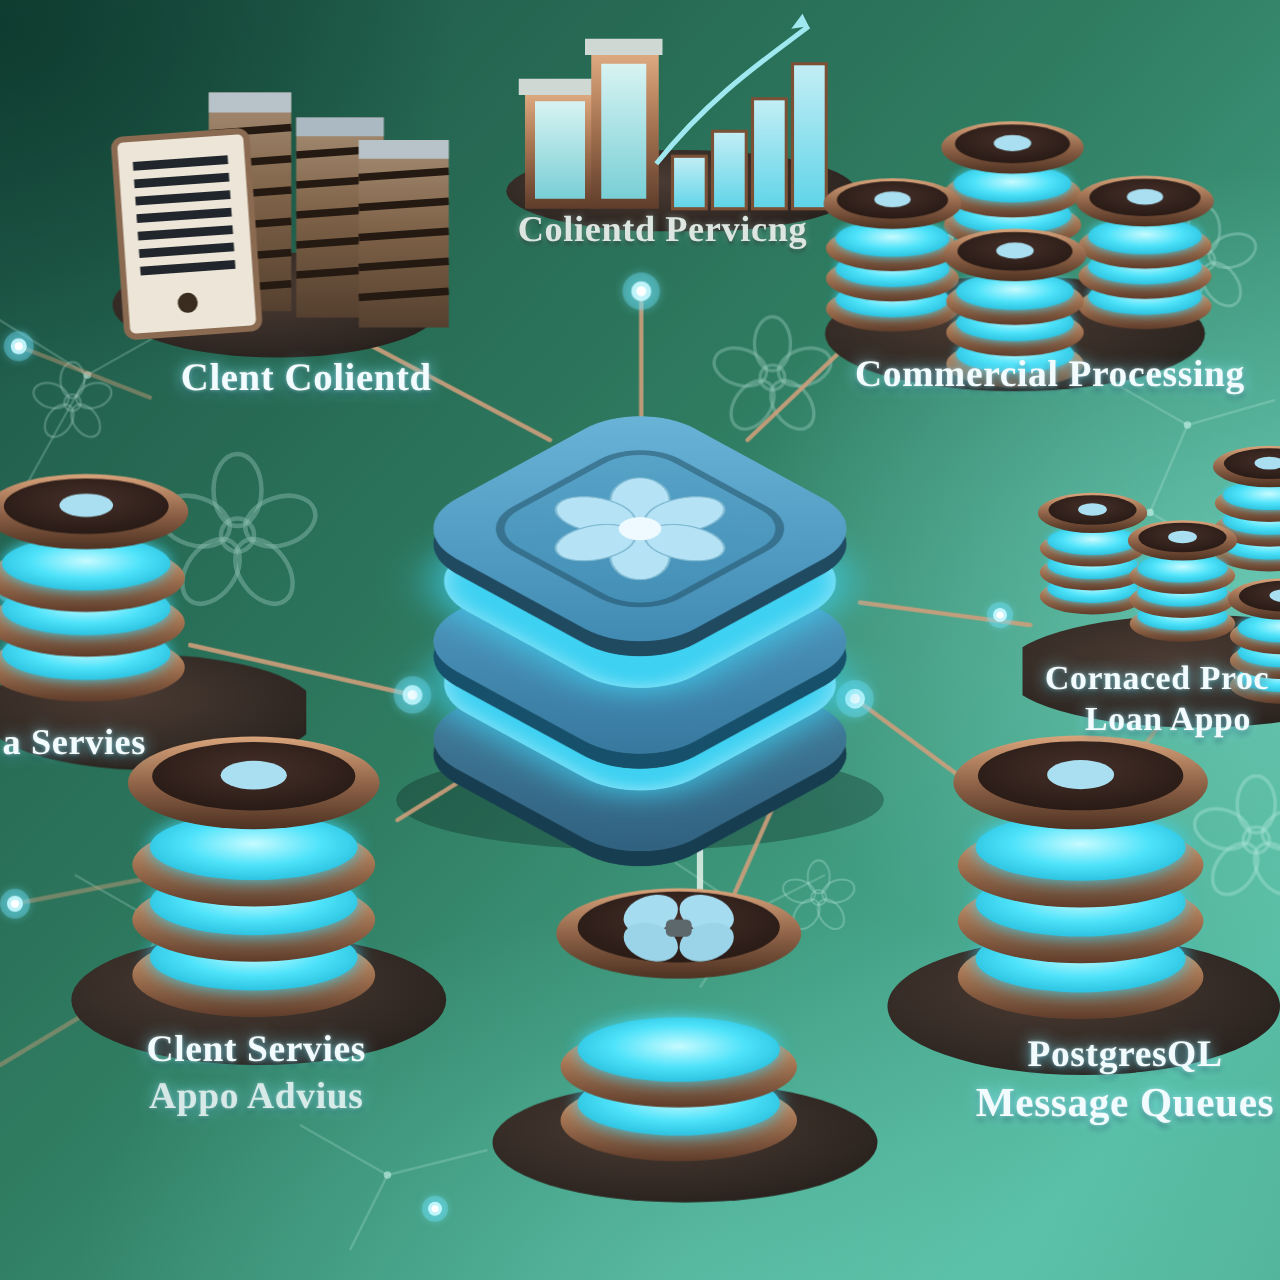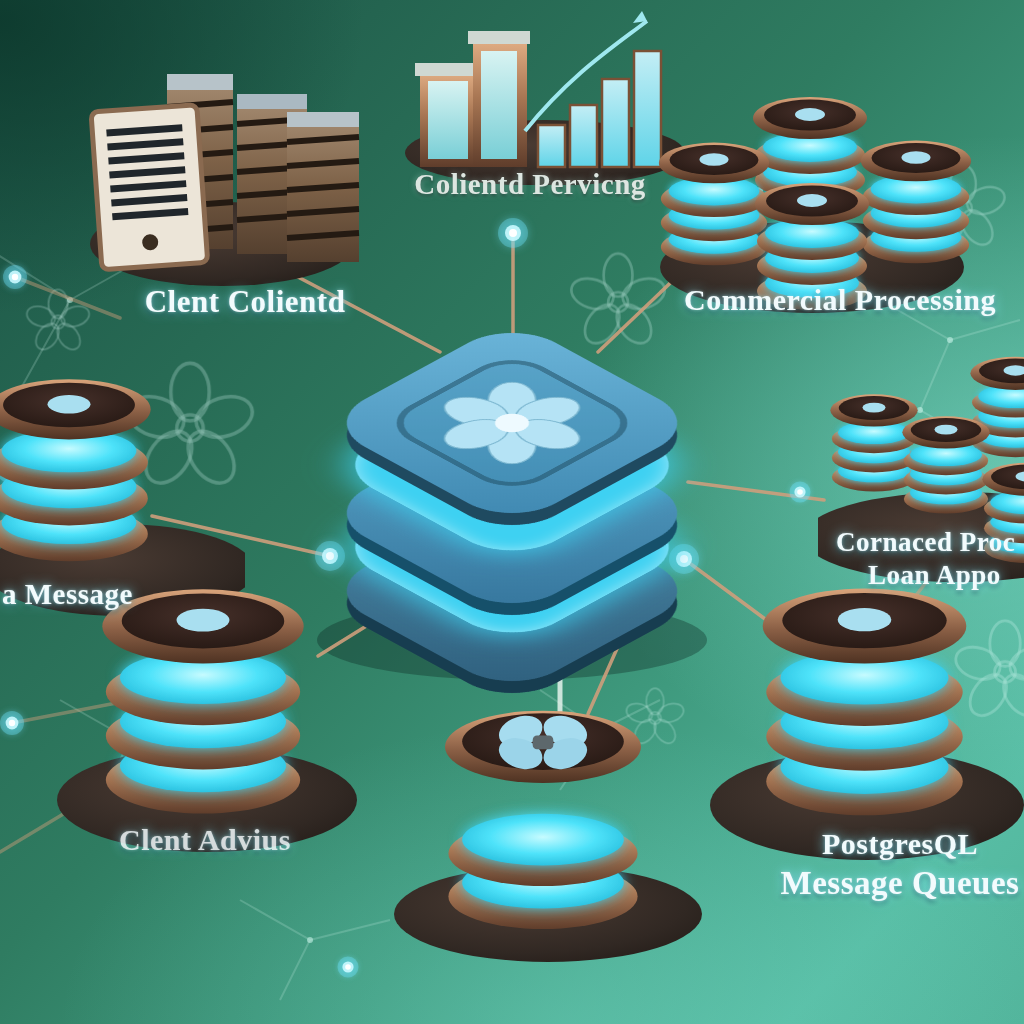--- a/index.html
+++ b/index.html
@@ -340,24 +340,25 @@
 
   <div class="label ctr" style="left:95px;top:284px;width:300px;font-size:31px">Clent Colientd</div>
 
   <div class="label ctr" style="left:655px;top:283px;width:370px;font-size:30px">Commercial Processing</div>
 
   <div class="label" style="left:836px;top:526px;font-size:27px">
     <div class="lbl-line">Cornaced Proc</div>
     <div class="lbl-line" style="margin-left:32px">Loan Appo</div>
   </div>
 
-  <div class="label" style="left:2px;top:578px;font-size:29px">a Message</div>
+  <div class="label" style="left:2px;top:578px;font-size:29px">a Servies</div>
 
   <div class="label ctr" style="left:75px;top:822px;width:260px;font-size:30px">
-    <div class="lbl-line" style="opacity:.85">Clent Advius</div>
+    <div class="lbl-line">Clent Servies</div>
+    <div class="lbl-line" style="opacity:.85">Appo Advius</div>
   </div>
 
   <div class="label ctr" style="left:730px;top:826px;width:340px;font-size:30px">
     <div class="lbl-line">PostgresQL</div>
     <div class="lbl-line" style="font-size:33px">Message Queues</div>
   </div>
 
 
 </div>
 

